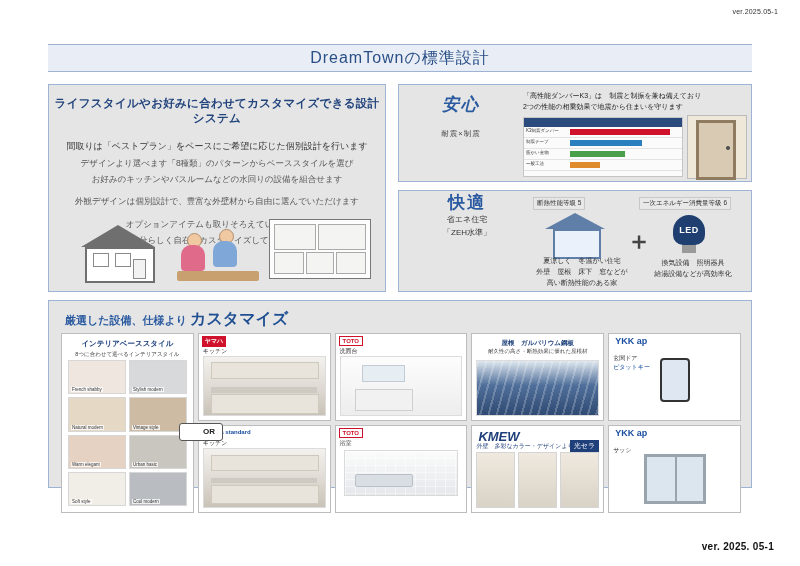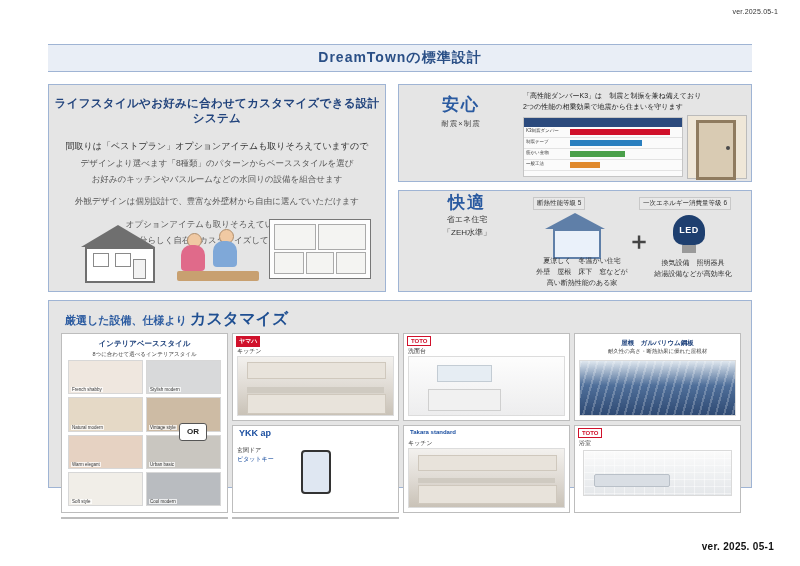--- a/index.html
+++ b/index.html
@@ -44,22 +44,22 @@
     width: 704px;
     height: 26px;
     background: #e9eef6;
     border-top: 1px solid #9fb4d4;
     border-bottom: 1px solid #9fb4d4;
     display: flex;
     align-items: center;
     justify-content: center;
   }
   .title-bar .t {
-    font-size: 14px;
-    font-weight: bold;
+    font-size: 16px;
+    font-weight: normal;
     color: #2a4f86;
     letter-spacing: 1px;
   }
   
   .panel {
     position: absolute;
     border: 1px solid #9fb4d4;
     background: #e5e5e5;
     box-sizing: border-box;
   }
@@ -216,25 +216,26 @@
     left: 6px;
     top: 8px;
     width: 112px;
     text-align: center;
   }
   .anshin-title {
     font-size: 17px;
     font-weight: bold;
     color: #2a5aa0;
     letter-spacing: 2px;
+    font-style: italic;
   }
   .anshin-sub {
     font-size: 7.5px;
     color: #444;
-    margin-top: 3px;
+    margin-top: 13px;
     letter-spacing: 1px;
   }
   .k3-box {
     position: absolute;
     left: 10px;
     top: 44px;
     width: 94px;
     height: 44px;
     border: 1px solid #bbb;
     background: linear-gradient(180deg,#ffffff 0%,#f3f3f3 100%);
@@ -443,21 +444,21 @@
   .bottom-head .big {
     font-size: 16px;
     color: #1f4f92;
   }
   .grid {
     position: absolute;
     left: 12px;
     top: 32px;
     width: 680px;
     display: grid;
-    grid-template-columns: repeat(4, 1fr);
+    grid-template-columns: repeat(5, 1fr);
     grid-template-rows: 88px 88px;
     gap: 4px;
   }
   .card {
     position: relative;
     border: 1px solid #bdbdbd;
     background: #ffffff;
     overflow: hidden;
     box-sizing: border-box;
   }
@@ -553,20 +554,21 @@
     height: 16px;
     border: 1px solid #555;
     border-radius: 3px;
     background: #fff;
     font-size: 8px;
     text-align: center;
     line-height: 15px;
     color: #222;
     font-weight: bold;
     z-index: 5;
+    padding-left: 16px;
   }
   .cab {
     position: absolute;
     background: #e8e3db;
     border: 1px solid #cfc8bd;
   }
   .counter {
     position: absolute;
     background: #cfcac1;
   }
@@ -683,21 +685,21 @@
 
   <div class="ver-top">ver.2025.05-1</div>
 
   <div class="title-bar">
     <div class="t">DreamTownの標準設計</div>
   </div>
 
   <div class="panel" id="panel-left">
     <div class="left-head">ライフスタイルやお好みに合わせてカスタマイズできる設計システム</div>
     <div class="left-lines">
-      <div class="l1">間取りは「ベストプラン」オプションアイテムも取りそろえていますので</div>
+      <div class="l1">間取りは「ベストプラン」をベースにご希望に応じた個別設計を行います</div>
       <div>デザインより選べます「8種類」のパターンからベーススタイルを選び</div>
       <div>お好みのキッチンやバスルームなどの水回りの設備を組合せます</div>
       <div class="spacer"></div>
       <div>外観デザインは個別設計で、豊富な外壁材から自由に選んでいただけます</div>
       <div class="spacer"></div>
       <div>オプションアイテムも取りそろえていますので</div>
       <div>自分らしく自在にカスタマイズしてください</div>
     </div>
     <div class="illus-row">
       <div class="house-ill">

